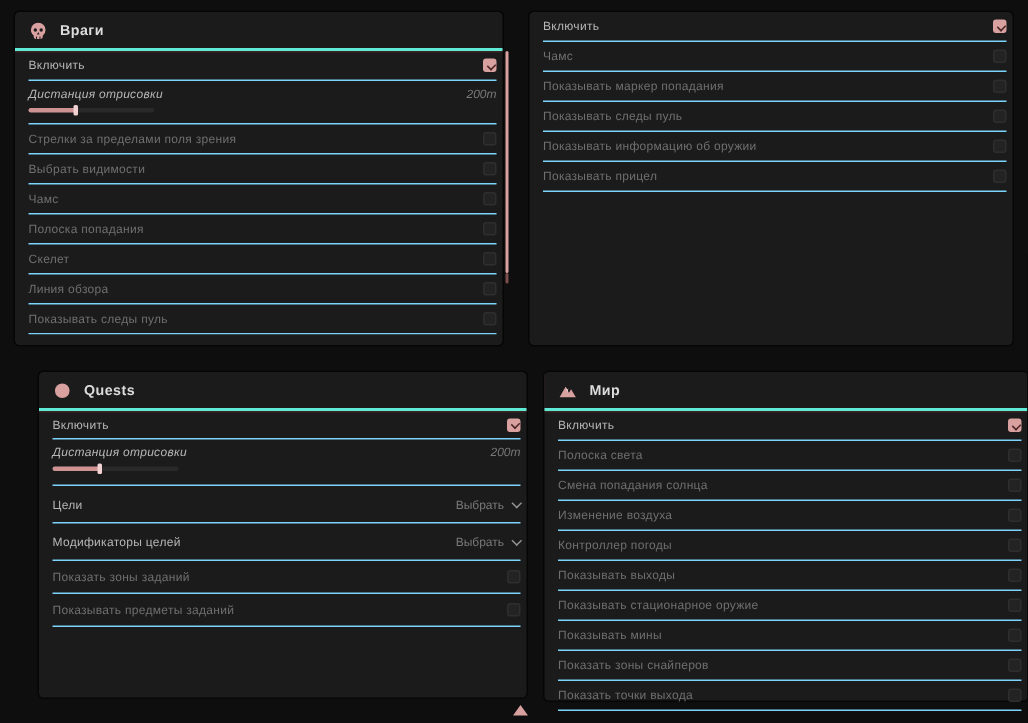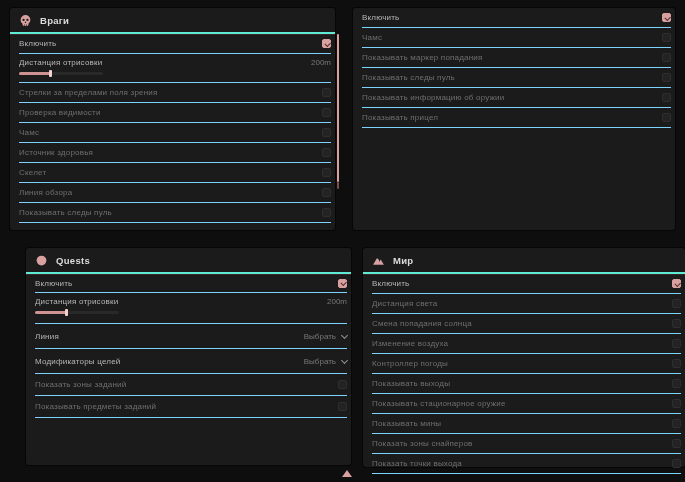--- a/index.html
+++ b/index.html
@@ -24,21 +24,21 @@
   .row.bright .label{color:#b6b6b6;}
   .value{color:#787878;font-size:8px;}
 
   .checkbox{width:9px;height:9px;border-radius:2px;background:#232323;border:1px solid #2e2e2e;
             box-sizing:border-box;position:relative;flex:0 0 auto;}
   .checkbox.checked{background:#d9a0a0;border-color:#d9a0a0;}
   .check{position:absolute;left:1.5px;top:1.5px;width:4px;height:2.5px;
          border-left:1.3px solid #4b2626;border-bottom:1.3px solid #4b2626;transform:rotate(-45deg);}
 
   .slider-row{display:block;height:26px;padding-top:2px;}
-  .line1{display:flex;justify-content:space-between;align-items:center;height:13px;}
+  .line1{display:flex;justify-content:space-between;align-items:center;height:13px;font-style:italic;}
   .slider{position:relative;width:84px;height:3px;background:#292929;border-radius:2px;margin-top:3px;}
   .fill{position:absolute;left:0;top:0;height:100%;background:#cf9393;border-radius:2px;}
   .thumb{position:absolute;top:-2px;width:3px;height:7px;background:#f1d1d1;border-radius:1px;margin-left:-2px;}
 
   .dd{display:flex;align-items:center;gap:6px;}
   .chev{width:4px;height:4px;border-right:1.2px solid #949494;border-bottom:1.2px solid #949494;
         transform:rotate(45deg);margin-top:-2px;}
 
   .panel-quests .row{height:21px;}
   .panel-quests .row:first-child{height:18px;}
@@ -85,29 +85,29 @@
           <div class="slider">
             <div class="fill" style="width:38%"></div>
             <div class="thumb" style="left:38%"></div>
           </div>
         </div>
         <div class="row">
           <span class="label">Стрелки за пределами поля зрения</span>
           <span class="checkbox"></span>
         </div>
         <div class="row">
-          <span class="label">Проверка видимости</span>
+          <span class="label">Выбрать видимости</span>
           <span class="checkbox"></span>
         </div>
         <div class="row">
           <span class="label">Чамс</span>
           <span class="checkbox"></span>
         </div>
         <div class="row">
-          <span class="label">Источник здоровья</span>
+          <span class="label">Полоска попадания</span>
           <span class="checkbox"></span>
         </div>
         <div class="row">
           <span class="label">Скелет</span>
           <span class="checkbox"></span>
         </div>
         <div class="row">
           <span class="label">Линия обзора</span>
           <span class="checkbox"></span>
         </div>
@@ -170,21 +170,21 @@
           <div class="line1">
             <span class="label">Дистанция отрисовки</span>
             <span class="value">200m</span>
           </div>
           <div class="slider">
             <div class="fill" style="width:38%"></div>
             <div class="thumb" style="left:38%"></div>
           </div>
         </div>
         <div class="row dd-row bright">
-          <span class="label">Линия</span>
+          <span class="label">Цели</span>
           <span class="dd">
             <span class="value">Выбрать</span>
             <span class="chev"></span>
           </span>
         </div>
         <div class="row dd-row bright">
           <span class="label">Модификаторы целей</span>
           <span class="dd">
             <span class="value">Выбрать</span>
             <span class="chev"></span>
@@ -212,21 +212,21 @@
       <span class="title">Мир</span>
     </header>
     <div class="rows">
         <div class="row bright">
           <span class="label">Включить</span>
           <span class="checkbox checked">
             <span class="check"></span>
           </span>
         </div>
         <div class="row">
-          <span class="label">Дистанция света</span>
+          <span class="label">Полоска света</span>
           <span class="checkbox"></span>
         </div>
         <div class="row">
           <span class="label">Смена попадания солнца</span>
           <span class="checkbox"></span>
         </div>
         <div class="row">
           <span class="label">Изменение воздуха</span>
           <span class="checkbox"></span>
         </div>

